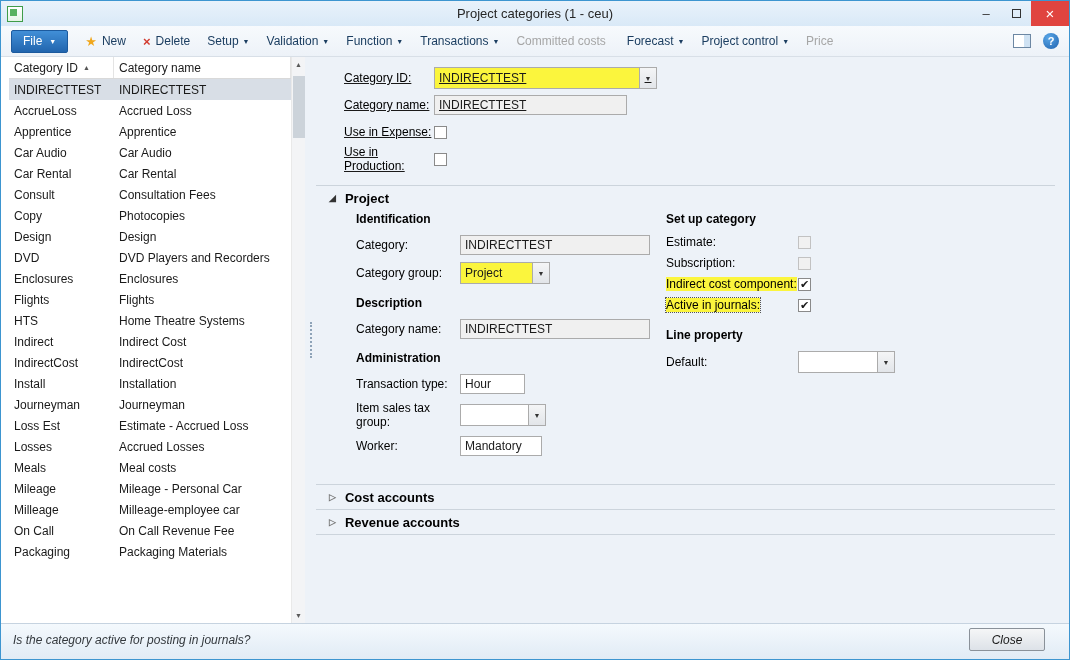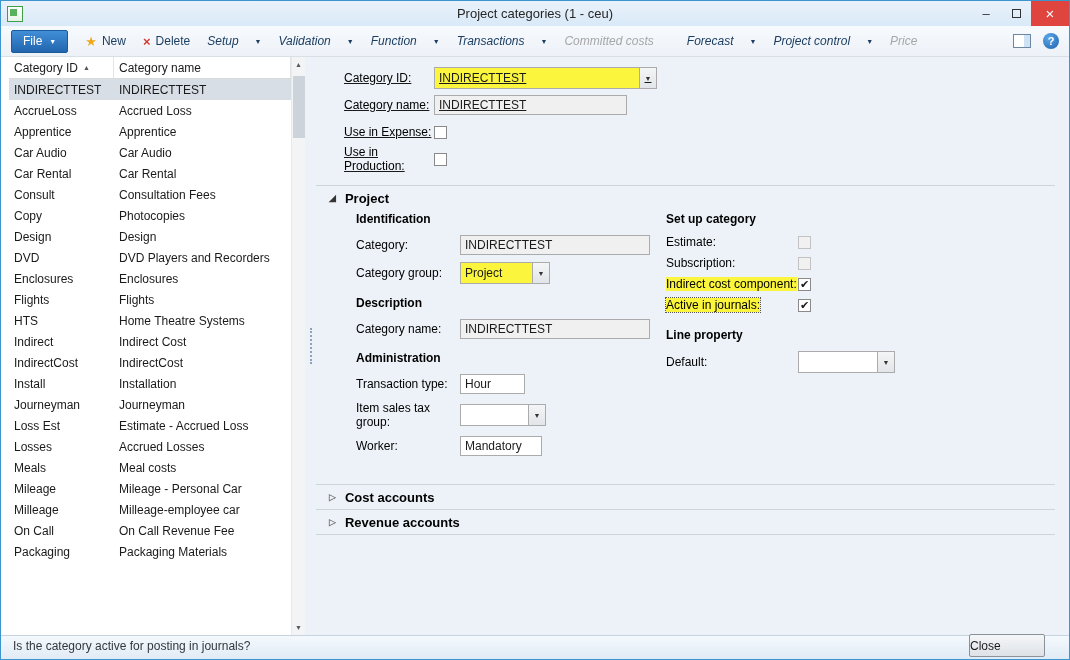--- a/index.html
+++ b/index.html
@@ -19,21 +19,21 @@
   .max-glyph { width:9px; height:9px; border:1px solid #333; }
   .win-btn.close { width:38px; background:#e0443f; color:#fff; font-size:15px; }
 
   
   .toolbar { height:31px; background:linear-gradient(#f7fafd,#edf2f8); border-bottom:1px solid #d8dfe7; display:flex; align-items:center; padding:0 10px; gap:17px; flex-shrink:0; }
   .file-btn { background:linear-gradient(#418fd7,#2265ae); color:#fff; border:1px solid #1c5a9e; border-radius:2px; height:23px; display:flex; align-items:center; padding:0 11px; gap:7px; }
   .file-arrow { font-size:7px; }
   .tool-btn { display:flex; align-items:center; gap:5px; color:#1c3e61; }
   .new-icon { color:#f0a71c; font-size:13px; }
   .delete-icon { color:#d23b2f; font-weight:bold; font-size:13px; }
-  .menu-item { display:flex; align-items:center; gap:16px; color:#1c3e61;font-style:italic; }
+  .menu-item { display:flex; align-items:center; gap:4px; color:#1c3e61; }
   .menu-item.disabled { color:#a6a6a6; }
   .menu-arrow { font-size:7px; }
   .toolbar-right { margin-left:auto; display:flex; align-items:center; gap:12px; }
   .layout-icon { width:18px; height:14px; border:1px solid #6c87a3; background:linear-gradient(to right, #ffffff 60%, #cfe2f3 60%); }
   .help-icon { width:16px; height:16px; border-radius:50%; background:radial-gradient(circle at 35% 30%, #5aa7e8, #1f62ae); color:#fff; font-size:11px; font-weight:bold; display:flex; align-items:center; justify-content:center; }
 
   
   .app-body { flex:1; display:flex; min-height:0; background:#fff; }
 
   
@@ -87,23 +87,23 @@
   .ft-body { display:flex; padding:2px 0 16px 40px; }
   .col-left { width:310px; flex-shrink:0; }
   .col-right { flex:1; }
   .group { margin-bottom:12px; }
   .group-title { font-weight:bold; margin-bottom:9px; color:#000; }
   .g-row { display:flex; align-items:center; margin-bottom:7px; }
   .col-left .g-row .lbl { width:104px; flex-shrink:0; }
   .col-right .g-row .lbl { width:132px; flex-shrink:0; }
 
   
-  .statusbar { height:24px; border-top:1px solid #c6d3e0; background:linear-gradient(#f4f9fd,#e1ebf5); display:flex; align-items:center; padding:0 24px 4px 12px; flex-shrink:0; }
+  .statusbar { height:36px; border-top:1px solid #c6d3e0; background:linear-gradient(#f4f9fd,#e1ebf5); display:flex; align-items:center; padding:0 24px 4px 12px; flex-shrink:0;font-style:italic; }
   .status-text { color:#33383d; }
-  .close-btn { margin-left:auto; width:76px; height:23px; border:1px solid #8a9199; border-radius:2px; background:linear-gradient(#f5f6f7,#dde2e8); display:flex; align-items:center; color:#1a1a1a; }
+  .close-btn { margin-left:auto; width:76px; height:23px; border:1px solid #8a9199; border-radius:2px; background:linear-gradient(#f5f6f7,#dde2e8); display:flex; align-items:center; justify-content:center; color:#1a1a1a; }
 </style>
 </head>
 <body>
 
 <div class="window">
 
   <div class="titlebar">
     <div class="app-icon"></div>
     <div class="title">Project categories (1 - ceu)</div>
     <div class="win-controls">

